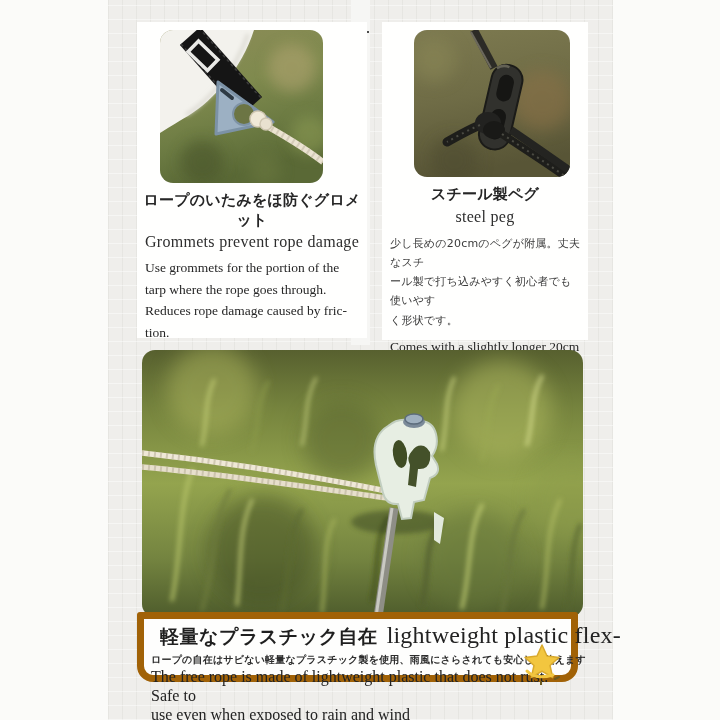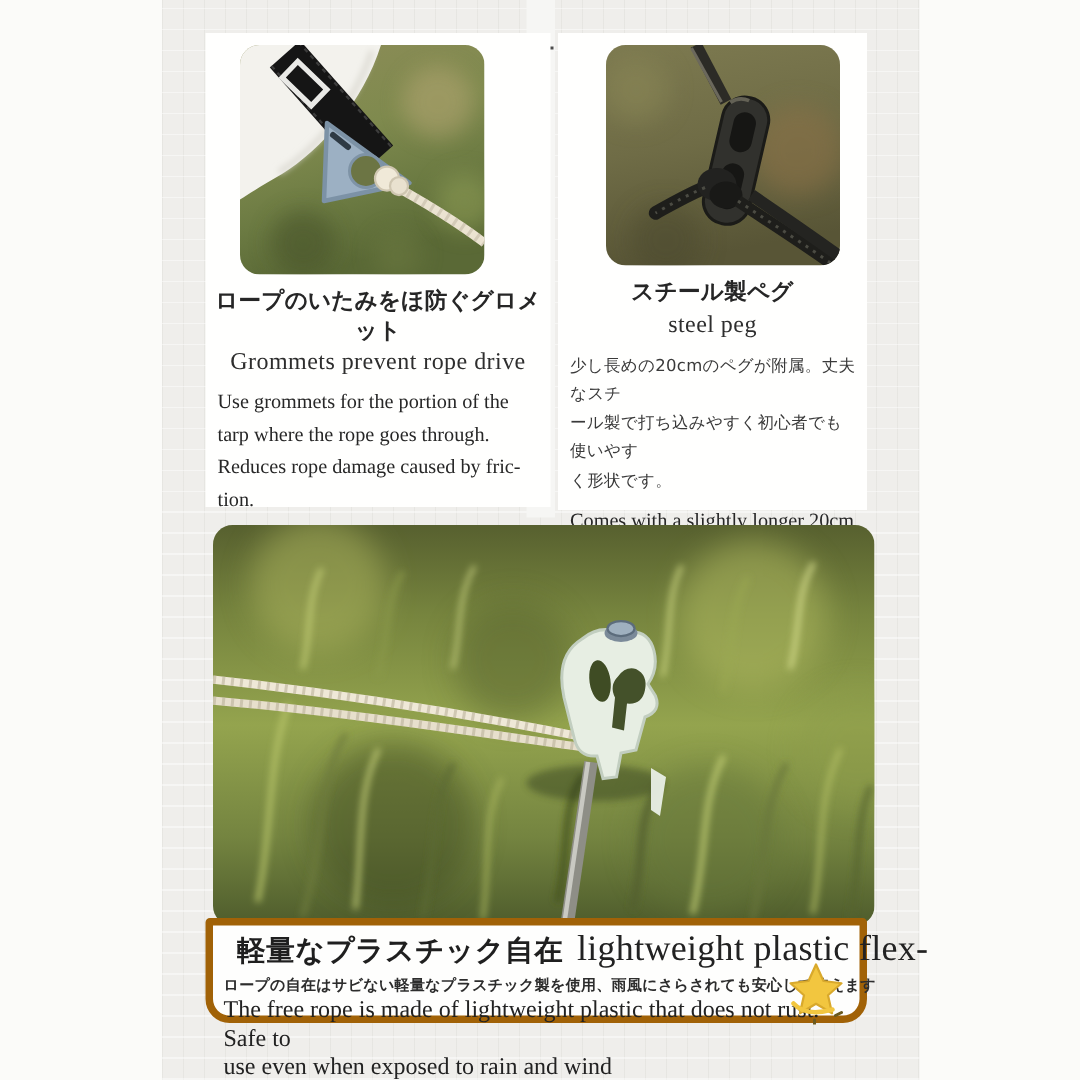--- a/index.html
+++ b/index.html
@@ -12,21 +12,21 @@
     position:absolute;left:108px;top:0;width:505px;height:720px;
     background-color:#efeeeb;
     background-image:
       repeating-linear-gradient(0deg, rgba(255,255,255,.45) 0 1px, transparent 1px 14px),
       repeating-linear-gradient(90deg, rgba(214,214,208,.35) 0 1px, transparent 1px 14px);
   }
   .card{
     position:absolute;background:#fffffe;top:22px;
   }
   .card.left{left:137px;width:230px;height:316px;}
-  .card.right{left:372px;width:206px;height:318px;}
+  .card.right{left:382px;width:206px;height:318px;}
   .divider-strip{
     position:absolute;left:351px;top:0;width:19px;height:345px;background:#f6f6f4;
   }
   .divider-dash{
     position:absolute;left:352px;top:31px;width:17px;height:2px;background:#4c4c4c;
   }
   .photo{
     border-radius:13px;overflow:hidden;display:block;
   }
   .photo.p1{margin:8px 0 0 23px;width:163px;height:153px;}
@@ -46,21 +46,21 @@
     font-size:11px;color:#3a3a3a;line-height:1.75;margin:8px 6px 0 8px;
     white-space:pre-line;letter-spacing:.2px;
   }
   .en-body{
     font-family:"Liberation Serif","DejaVu Serif",serif;
     font-size:13.5px;color:#272727;line-height:1.6;margin:6px 4px 0 8px;
     white-space:pre-line;
   }
   .caption-box{
     position:absolute;left:137px;top:612px;width:441px;height:70px;
-    background:#fefefd;border:5px solid #a16207;
+    background:#fefefd;border:7px solid #a16207;
     border-radius:3px 3px 16px 16px;box-sizing:border-box;
   }
   .caption-title{
     display:flex;align-items:baseline;gap:9px;padding:3px 0 0 16px;white-space:nowrap;
   }
   .caption-title .jp{
     font-size:19px;font-weight:700;color:#1f1f1f;letter-spacing:.5px;
   }
   .caption-title .en{
     font-family:"Liberation Serif","DejaVu Serif",serif;
@@ -115,21 +115,21 @@
     <path d="M58,52 L113,92 L56,104 Z" fill="#9cb0c3" stroke="#7c92a6" stroke-width="3" stroke-linejoin="round"></path>
     <path d="M62,60 L72,68" stroke="#2e3a44" stroke-width="4" stroke-linecap="round"></path>
     <circle cx="84" cy="84" r="11" fill="#6c7544"></circle>
     <circle cx="84" cy="84" r="11" fill="none" stroke="#7e93a6" stroke-width="2"></circle>
     <path d="M96,90 C118,102 142,116 163,132" stroke="#ebe3d1" stroke-width="6" fill="none"></path>
     <path d="M96,90 C118,102 142,116 163,132" stroke="#c4bba6" stroke-width="6" fill="none" stroke-dasharray="2 4" opacity=".6"></path>
     <circle cx="98" cy="89" r="8" fill="#f0e9d8" stroke="#cfc6b1" stroke-width="1.5"></circle>
     <circle cx="106" cy="94" r="6" fill="#e9e1cf" stroke="#cfc6b1" stroke-width="1.5"></circle>
   </svg>
   <div class="jp-title">ロープのいたみをほ防ぐグロメット</div>
-  <div class="en-title">Grommets prevent rope drive</div>
+  <div class="en-title">Grommets prevent rope damage</div>
   <div class="en-body">Use grommets for the portion of the
 tarp where the rope goes through.
 Reduces rope damage caused by fric-
 tion.</div>
 </div>
 
 <div class="card right">
   <svg class="photo p2" viewBox="0 0 156 147" xmlns="http://www.w3.org/2000/svg">
     <defs>
       <linearGradient id="g2" x1="0" y1="0" x2="0.2" y2="1">

